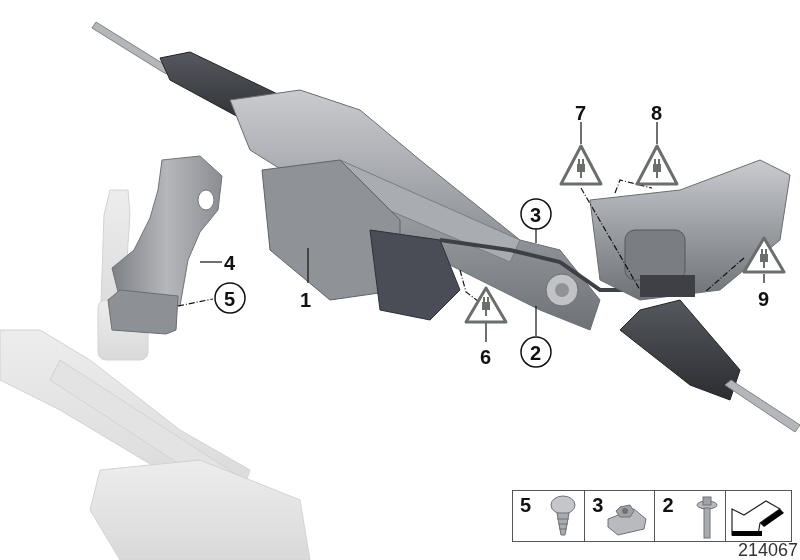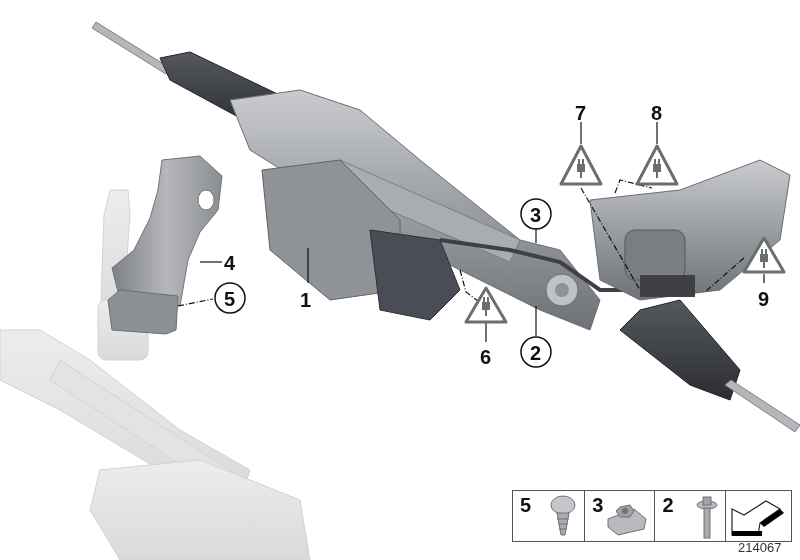--- a/index.html
+++ b/index.html
@@ -4,21 +4,21 @@
 <style>
   html, body { margin:0; padding:0; background:#ffffff; }
   body { width:800px; height:560px; position:relative; overflow:hidden; font-family:"Liberation Sans", sans-serif; }
   #diagram { position:absolute; left:0; top:0; width:800px; height:560px; }
   .callout-num { font-family:"Liberation Sans", sans-serif; font-weight:bold; font-size:20px; fill:#111; }
   .legend { position:absolute; left:512px; top:490px; width:278px; height:50px; border:1px solid #555; display:flex; background:#fff; }
   .legend-cell { position:relative; height:100%; border-right:1px solid #555; }
   .legend-cell:last-child { border-right:none; }
   .legend-num { position:absolute; left:7px; top:3px; font-weight:bold; font-size:20px; color:#111; font-family:"Liberation Sans", sans-serif; }
   .legend-icon { position:absolute; right:6px; top:4px; }
-  .ref-code { position:absolute; left:738px; top:540px; font-size:13px; color:#333; font-family:"Liberation Sans", sans-serif; }
+  .ref-code { position:absolute; left:738px; top:540px; font-size:18px; color:#333; font-family:"Liberation Sans", sans-serif; }
 </style>
 </head>
 <body>
 
 <svg id="diagram" width="800" height="560" viewBox="0 0 800 560" xmlns="http://www.w3.org/2000/svg">
   <defs>
     <linearGradient id="ghostG" x1="0" y1="0" x2="0" y2="1">
       <stop offset="0" stop-color="#ececec"></stop>
         <stop offset="1" stop-color="#d8d8d8"></stop>
     </linearGradient>

